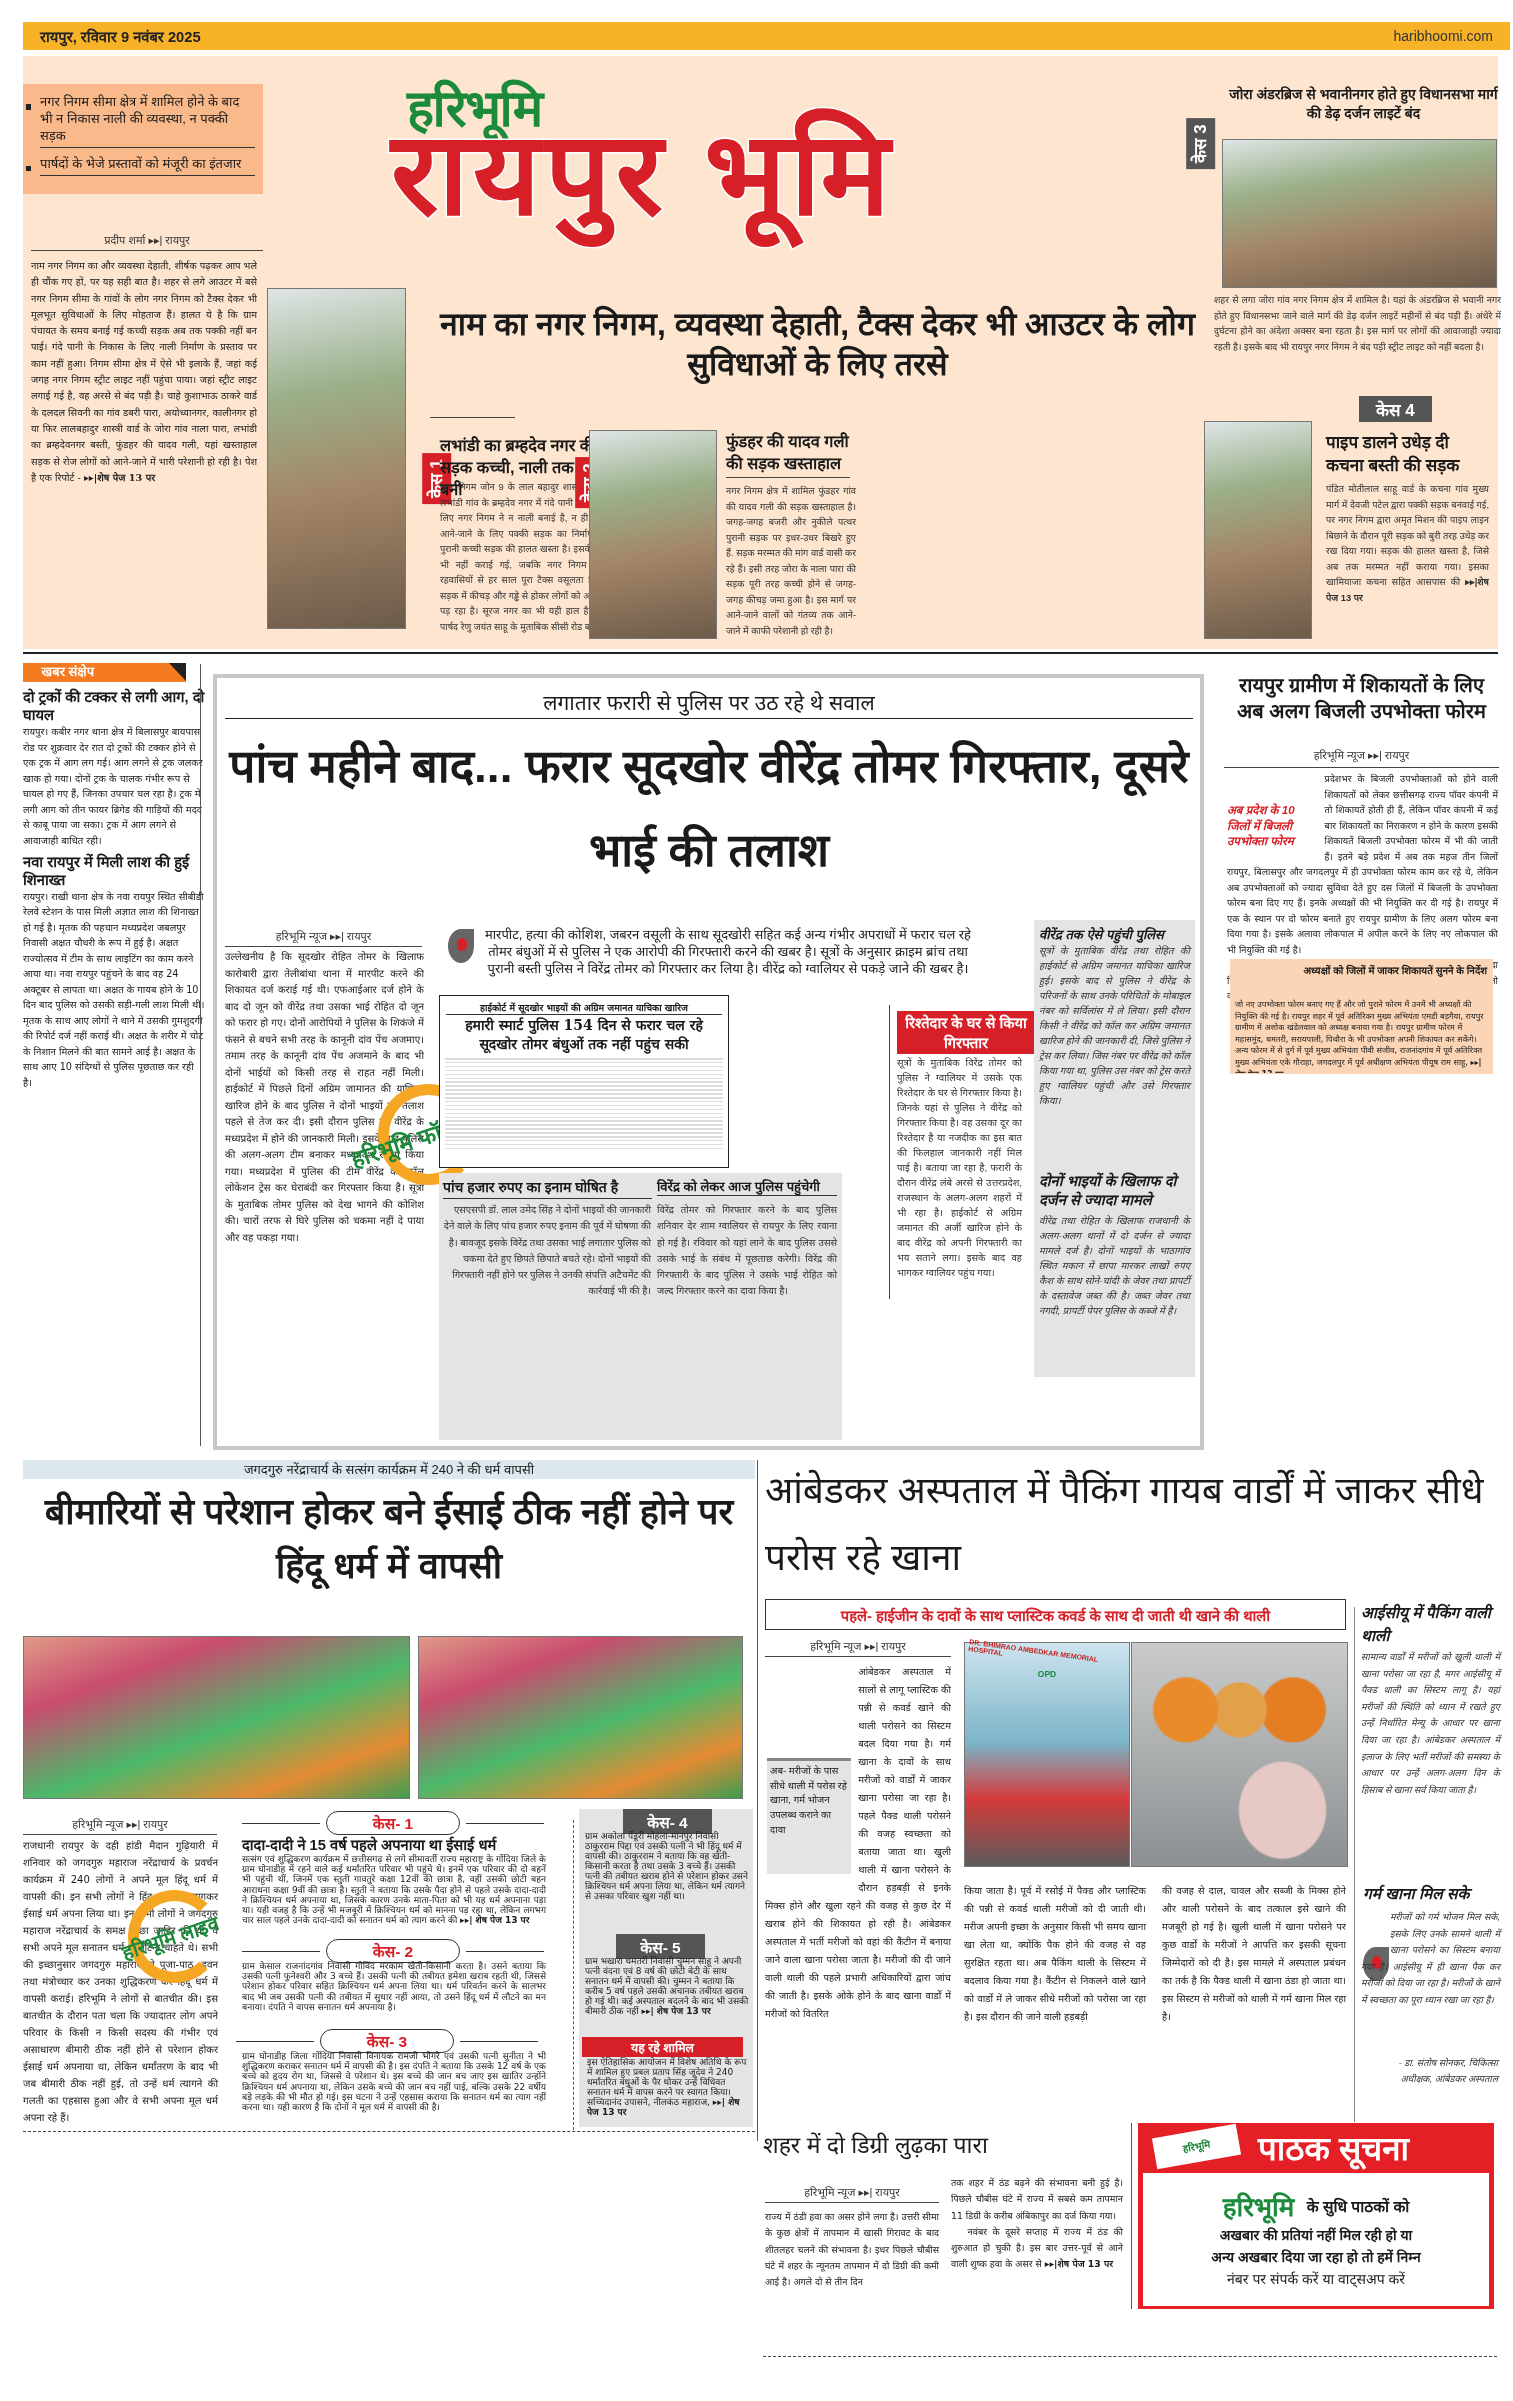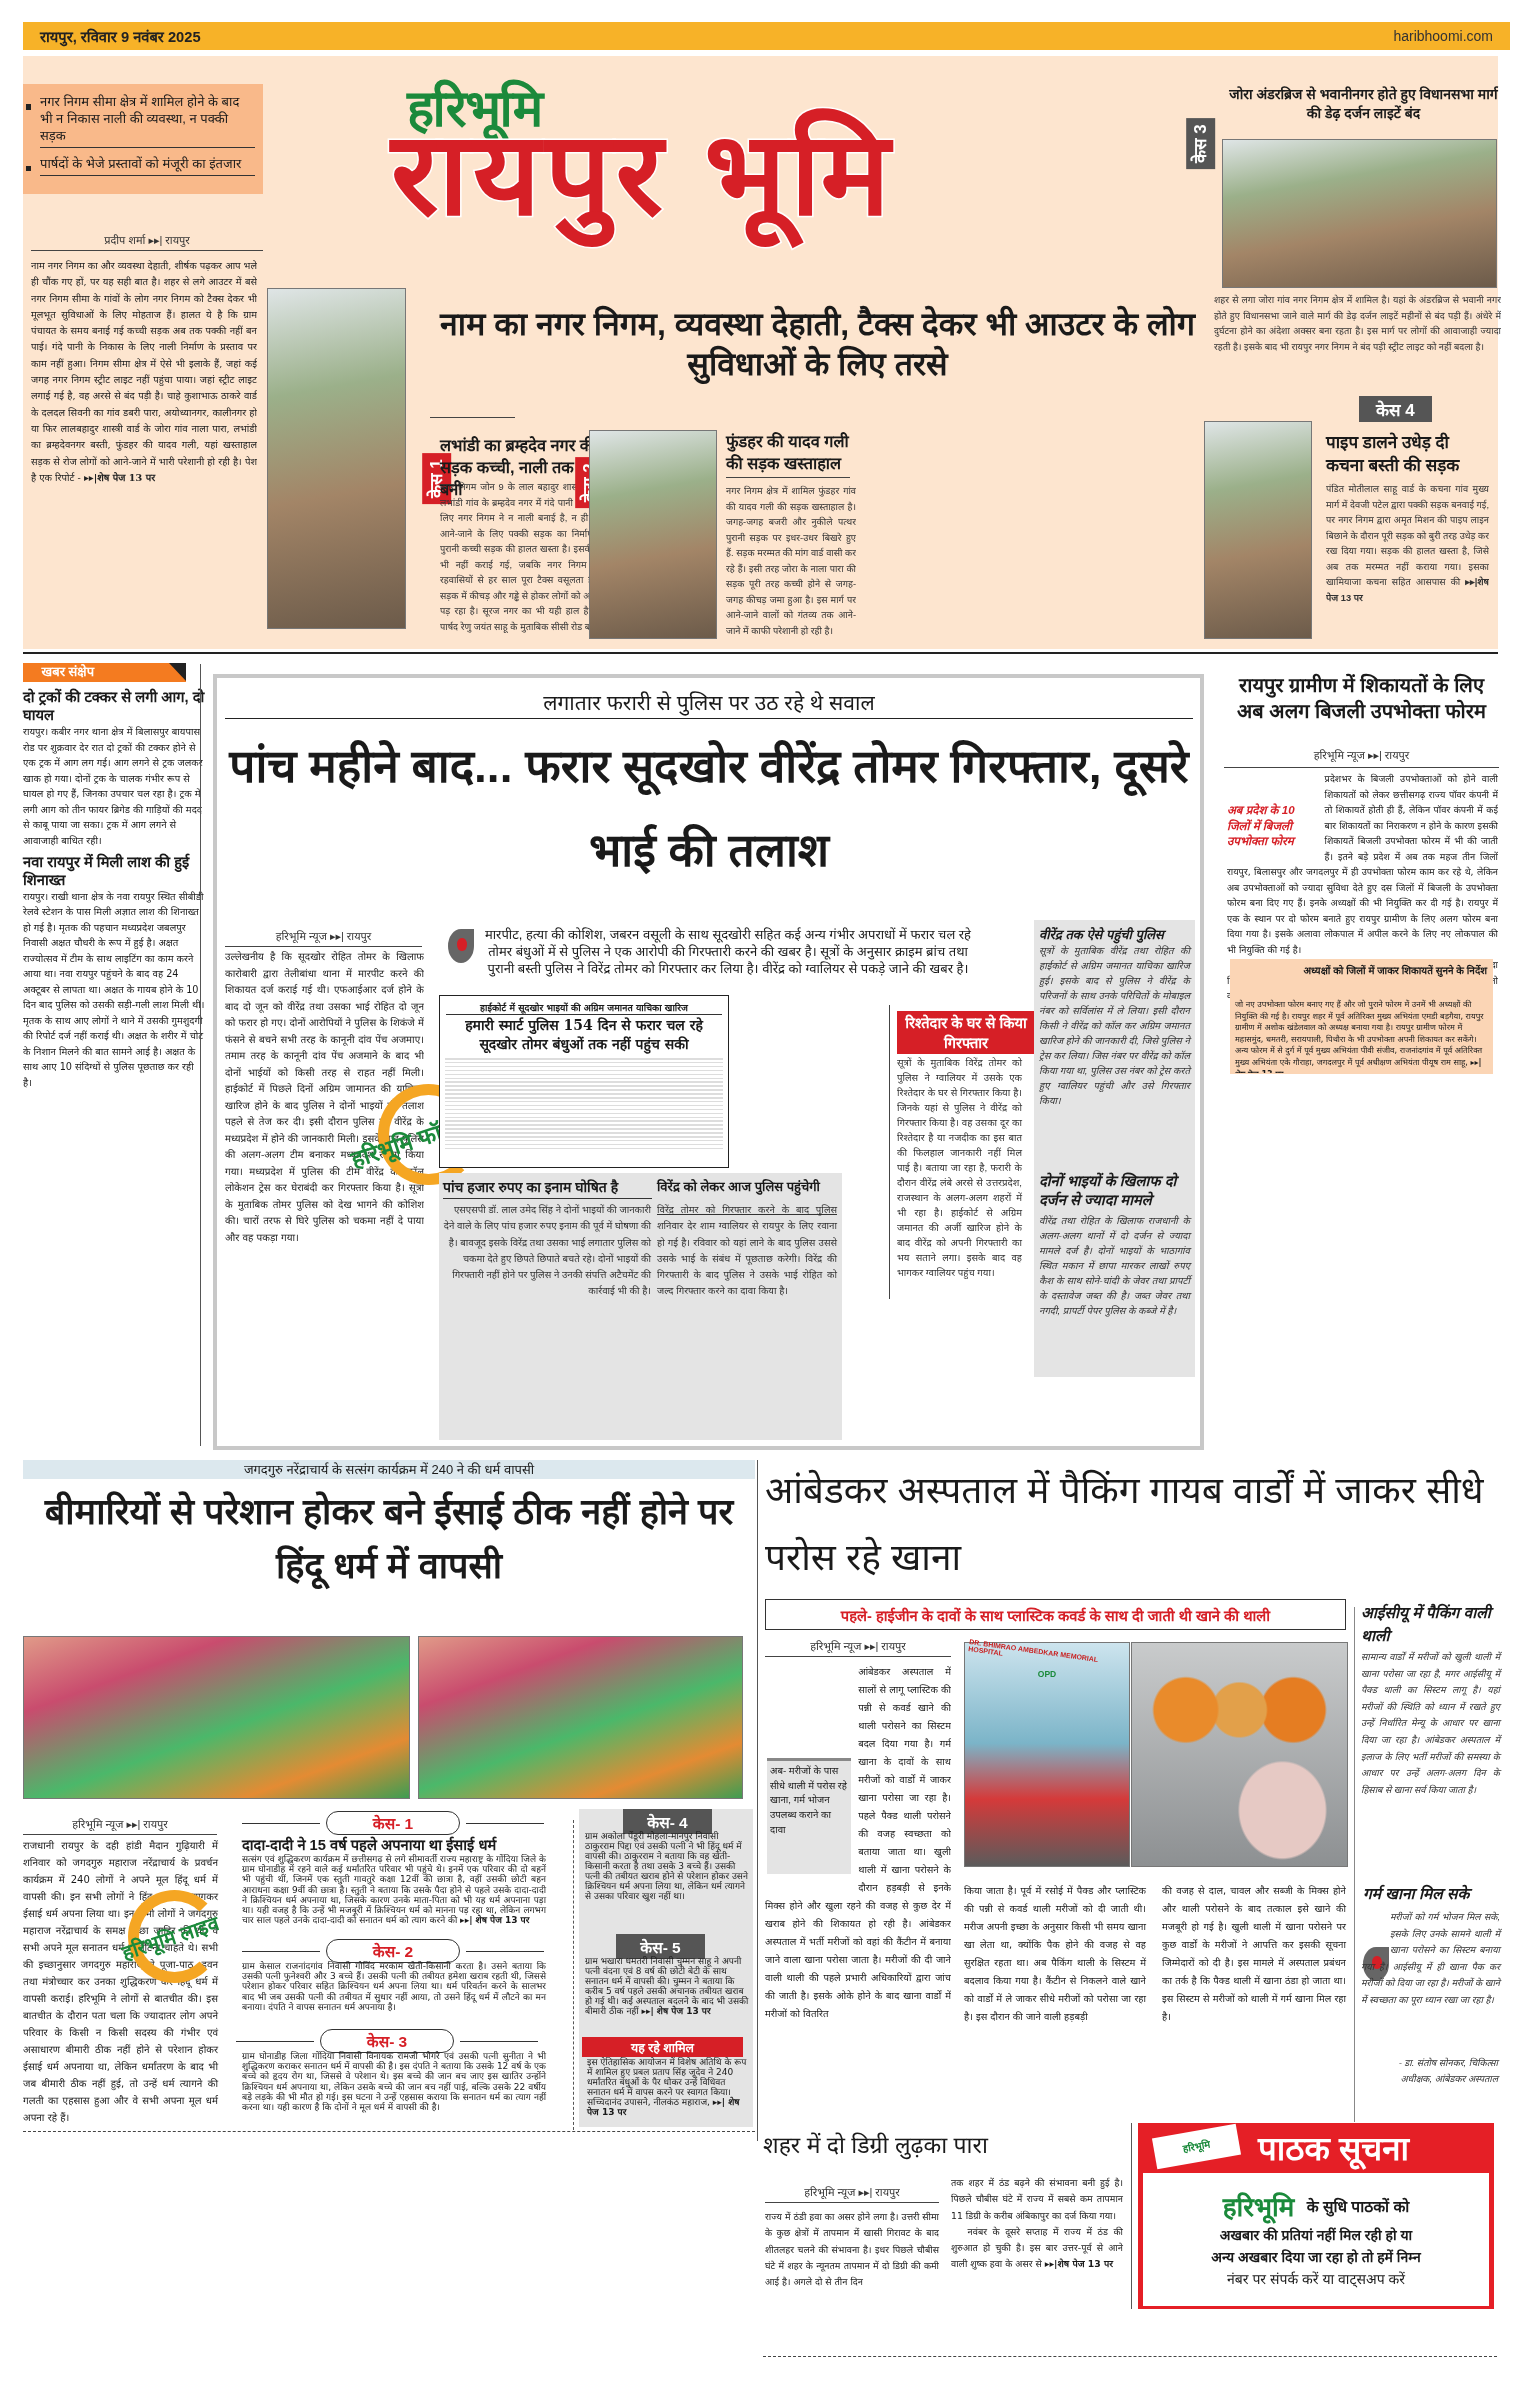--- a/index.html
+++ b/index.html
@@ -126,21 +126,21 @@
 
 <div class="abs inset" style="left:439px;top:995px;width:290px;height:173px">
   <div style="font-family:'DejaVu Serif',serif;font-weight:bold;font-size:9.3px;text-align:center;border-bottom:0.8px solid #333;margin:4.6px 6.2px 1.5px">हाईकोर्ट में सूदखोर भाइयों की अग्रिम जमानत याचिका खारिज</div>
   <div style="font-family:'DejaVu Serif',serif;font-weight:bold;font-size:14px;line-height:18.6px;text-align:center;padding:0 4.6px">हमारी स्मार्ट पुलिस 154 दिन से फरार चल रहे सूदखोर तोमर बंधुओं तक नहीं पहुंच सकी</div>
   <div style="margin:4.6px;height:93px;background:repeating-linear-gradient(180deg,#ddd 0 1.5px,#fff 1.5px 3.9px)"></div>
 </div>
 
 <div class="abs gray-box" style="left:439px;top:1173px;width:403px;height:267px"></div>
 <div class="abs main-head" style="left:443px;top:1177px;width:209px;font-size:14px;border-bottom:1.2px solid #333;padding-bottom:1.5px">पांच हजार रुपए का इनाम घोषित है</div>
 <div class="abs small-text" style="left:443px;top:1202px;width:208px;text-align:right;font-size:9.7px;line-height:16.3px">एसएसपी डॉ. लाल उमेद सिंह ने दोनों भाइयों की जानकारी देने वाले के लिए पांच हजार रुपए इनाम की पूर्व में घोषणा की है। बावजूद इसके विरेंद्र तथा उसका भाई लगातार पुलिस को चकमा देते हुए छिपते छिपाते बचते रहे। दोनों भाइयों की गिरफ्तारी नहीं होने पर पुलिस ने उनकी संपत्ति अटैचमेंट की कार्रवाई भी की है।</div>
-<div class="abs main-head" style="left:657px;top:1177px;width:180px;font-size:13px;border-bottom:1.2px solid #333;padding-bottom:19px">विरेंद्र को लेकर आज पुलिस पहुंचेगी</div>
+<div class="abs main-head" style="left:657px;top:1177px;width:180px;font-size:13px;border-bottom:1.2px solid #333;padding-bottom:0">विरेंद्र को लेकर आज पुलिस पहुंचेगी</div>
 <div class="abs small-text" style="left:657px;top:1202px;width:180px;font-size:9.7px;line-height:16.3px">विरेंद्र तोमर को गिरफ्तार करने के बाद पुलिस शनिवार देर शाम ग्वालियर से रायपुर के लिए रवाना हो गई है। रविवार को यहां लाने के बाद पुलिस उससे उसके भाई के संबंध में पूछताछ करेगी। विरेंद्र की गिरफ्तारी के बाद पुलिस ने उसके भाई रोहित को जल्द गिरफ्तार करने का दावा किया है।</div>
 
 <div class="abs" style="left:889px;top:1005px;width:0.8px;height:294px;background:#444"></div>
 <div class="abs red-box" style="left:897px;top:1011px;width:138px;font-size:14.7px;line-height:20px;padding:1.5px">रिश्तेदार के घर से किया गिरफ्तार</div>
 <div class="abs small-text" style="left:897px;top:1055px;width:125px;font-size:9.7px;line-height:15px">सूत्रों के मुताबिक विरेंद्र तोमर को पुलिस ने ग्वालियर में उसके एक रिश्तेदार के घर से गिरफ्तार किया है। जिनके यहां से पुलिस ने वीरेंद्र को गिरफ्तार किया है। वह उसका दूर का रिश्तेदार है या नजदीक का इस बात की फिलहाल जानकारी नहीं मिल पाई है। बताया जा रहा है, फरारी के दौरान वीरेंद्र लंबे अरसे से उत्तरप्रदेश, राजस्थान के अलग-अलग शहरों में भी रहा है। हाईकोर्ट से अग्रिम जमानत की अर्जी खारिज होने के बाद वीरेंद्र को अपनी गिरफ्तारी का भय सताने लगा। इसके बाद वह भागकर ग्वालियर पहुंच गया।</div>
 
 <div class="abs gray-box" style="left:1034px;top:920px;width:161px;height:457px"></div>
 <div class="abs main-head italic" style="left:1039px;top:925px;width:155px;font-size:13px">वीरेंद्र तक ऐसे पहुंची पुलिस</div>
 <div class="abs small-text italic" style="left:1039px;top:943px;width:151px;font-size:9.7px;line-height:15px">सूत्रों के मुताबिक वीरेंद्र तथा रोहित की हाईकोर्ट से अग्रिम जमानत याचिका खारिज हुई। इसके बाद से पुलिस ने वीरेंद्र के परिजनों के साथ उनके परिचितों के मोबाइल नंबर को सर्विलांस में ले लिया। इसी दौरान किसी ने वीरेंद्र को कॉल कर अग्रिम जमानत खारिज होने की जानकारी दी, जिसे पुलिस ने ट्रेस कर लिया। जिस नंबर पर वीरेंद्र को कॉल किया गया था, पुलिस उस नंबर को ट्रेस करते हुए ग्वालियर पहुंची और उसे गिरफ्तार किया।</div>
 <div class="abs main-head italic" style="left:1039px;top:1172px;width:155px;font-size:14.7px;line-height:19.4px">दोनों भाइयों के खिलाफ दो दर्जन से ज्यादा मामले</div>

